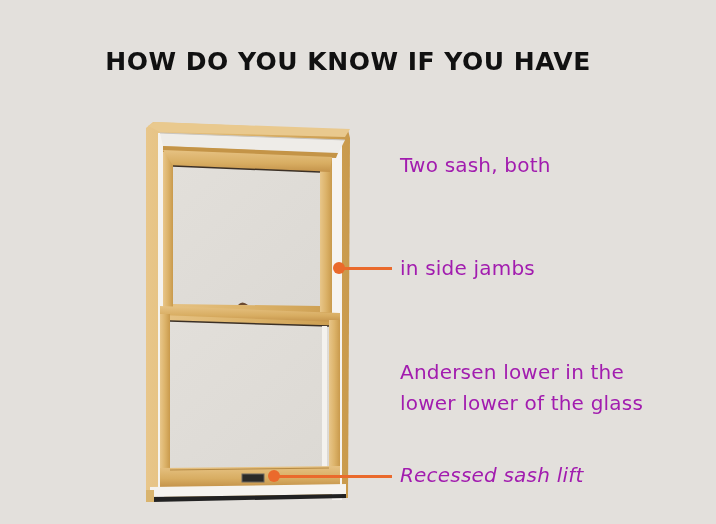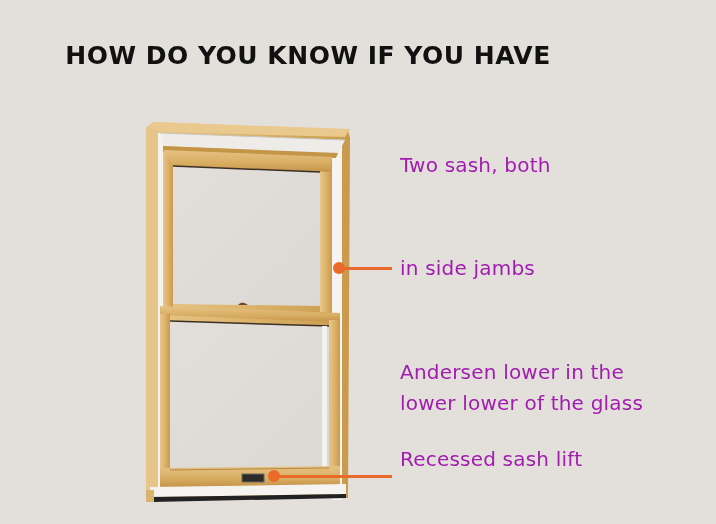--- a/index.html
+++ b/index.html
@@ -3,27 +3,28 @@
 <meta charset="utf-8">
 <style>
   html, body { margin: 0; padding: 0; }
   body {
     width: 716px; height: 524px; overflow: hidden;
     background: #e3e0dc;
     position: relative;
     font-family: "DejaVu Sans", "Liberation Sans", sans-serif;
   }
   .title {
-    position: absolute; left: 0; top: 39px; width: 616px;
+    position: absolute; left: 0; top: 45px; width: 616px;
     text-align: center;
     font-family: "DejaVu Sans", sans-serif;
     font-weight: bold;
     font-size: 25px; line-height: 34px;
     letter-spacing: 0.5px;
     color: #111;
+    padding-left: 40px;
   }
   .label {
     position: absolute;
     font-family: "DejaVu Sans", sans-serif;
     font-size: 20px; line-height: 31px;
     color: #a21caf;
     white-space: nowrap;
     letter-spacing: 0.2px;
   }
   .label span { display: block; }
@@ -104,15 +105,15 @@
 
 <div class="label" style="left:400px; top:253px;">
   <span>in side jambs</span>
 </div>
 
 <div class="label" style="left:400px; top:357px;">
   <span>Andersen lower in the</span>
   <span>lower lower of the glass</span>
 </div>
 
-<div class="label" style="left:400px; top:444px;">
+<div class="label" style="left:400px; top:460px;font-style:italic;">
   <span>Recessed sash lift</span>
 </div>
 
 </body></html>

